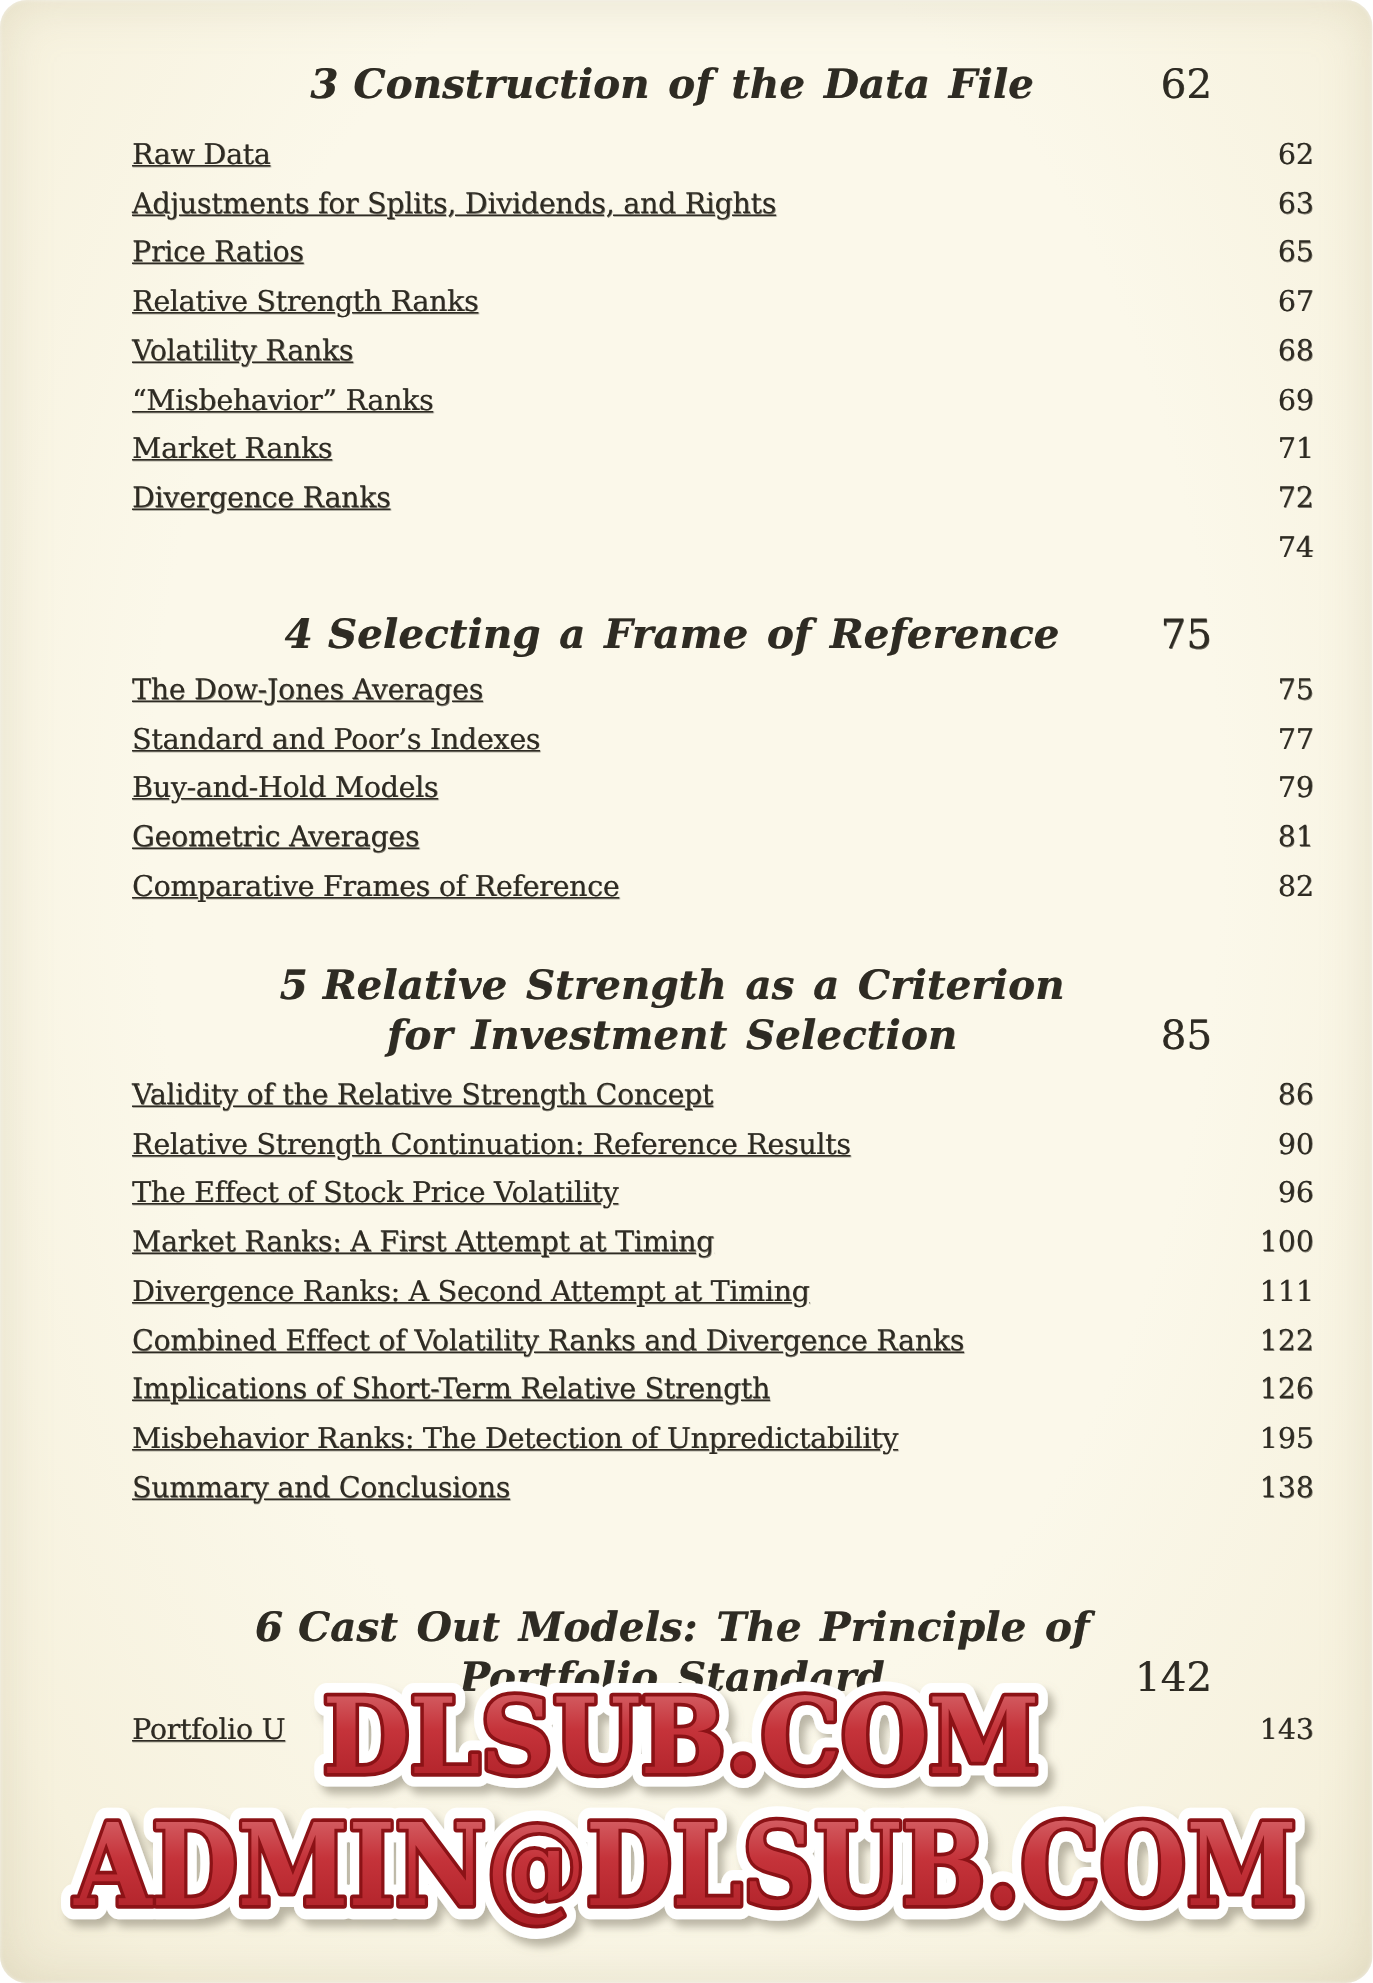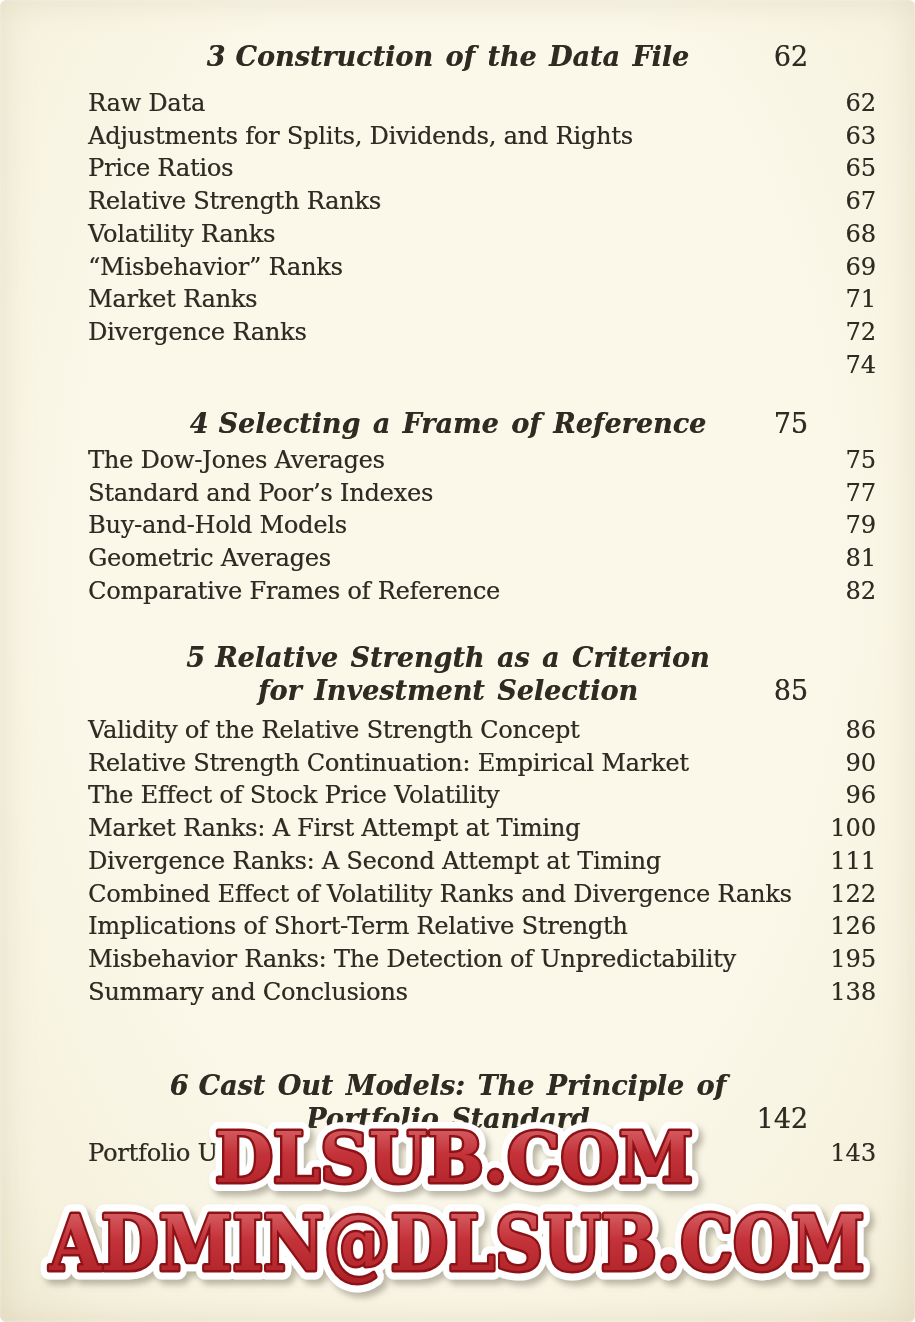--- a/index.html
+++ b/index.html
@@ -1,20 +1,20 @@
 <!DOCTYPE html>
 <html><head>
 <meta charset="utf-8">
 <style>
   html, body { margin: 0; padding: 0; background: #ffffff; }
   .page {
     position: relative;
     width: 915px; height: 1322px;
     background: radial-gradient(ellipse at 50% 42%, #fbf8ea 55%, #f6f1dd 88%, #efe9d2 100%);
-    border-radius: 6px;
+    border-radius: 18px;
     box-shadow: inset 0 0 34px rgba(185,175,140,0.30), inset 0 0 3px rgba(255,255,255,0.9);
     overflow: hidden;
     font-family: "DejaVu Serif", "Liberation Serif", serif;
     color: #2e2b23;
   }
   .toc { position: absolute; inset: 0; }
   .section { position: absolute; left: 88px; right: 107px; }
   #sec0 { top: 40px; }
   #sec1 { top: 407px; }
   #sec2 { top: 641px; }
@@ -36,25 +36,26 @@
   .ch-no { margin-right: 10px; }
   .ch-page {
     position: absolute; right: 0; bottom: 0;
     width: 58px; text-align: right;
     font-style: normal; font-weight: normal;
     font-size: 27px; line-height: 33px;
     text-shadow: 0.4px 0.4px 0.4px rgba(46,43,35,0.7);
   }
   .row {
     position: relative;
-    font-size: 24px; line-height: 32.7px;
+    font-size: 19px; line-height: 32.7px;
     letter-spacing: -0.2px;
     padding-right: 68px;
     white-space: nowrap;
     text-shadow: 0.4px 0.4px 0.4px rgba(46,43,35,0.6);
+    text-decoration: underline;
   }
   .row .num {
     position: absolute; right: -68px; top: 0;
     width: 58px; text-align: right;
     letter-spacing: 0;
   }
   svg.wm { position: absolute; overflow: visible; }
   #wm-site  { left: 154px; top: 1100px; }
   #wm-email { left: 7px;  top: 1190px; }
 </style>
@@ -95,21 +96,21 @@
       </div>
     <div class="section" id="sec2">
         <div class="chapter-head">
           <div class="chapter-title">
             <div class="ch-line"><span class="ch-no">5</span>Relative Strength as a Criterion</div>
             <div class="ch-line">for Investment Selection</div>
           </div>
           <div class="ch-page">85</div>
         </div>
         <div class="row"><span class="t">Validity of the Relative Strength Concept</span><span class="num">86</span></div>
-        <div class="row"><span class="t">Relative Strength Continuation: Empirical Market</span><span class="num">90</span></div>
+        <div class="row"><span class="t">Relative Strength Continuation: Reference Results</span><span class="num">90</span></div>
         <div class="row"><span class="t">The Effect of Stock Price Volatility</span><span class="num">96</span></div>
         <div class="row"><span class="t">Market Ranks: A First Attempt at Timing</span><span class="num">100</span></div>
         <div class="row"><span class="t">Divergence Ranks: A Second Attempt at Timing</span><span class="num">111</span></div>
         <div class="row"><span class="t">Combined Effect of Volatility Ranks and Divergence Ranks</span><span class="num">122</span></div>
         <div class="row"><span class="t">Implications of Short-Term Relative Strength</span><span class="num">126</span></div>
         <div class="row"><span class="t">Misbehavior Ranks: The Detection of Unpredictability</span><span class="num">195</span></div>
         <div class="row"><span class="t">Summary and Conclusions</span><span class="num">138</span></div>
       </div>
     <div class="section" id="sec3">
         <div class="chapter-head">

